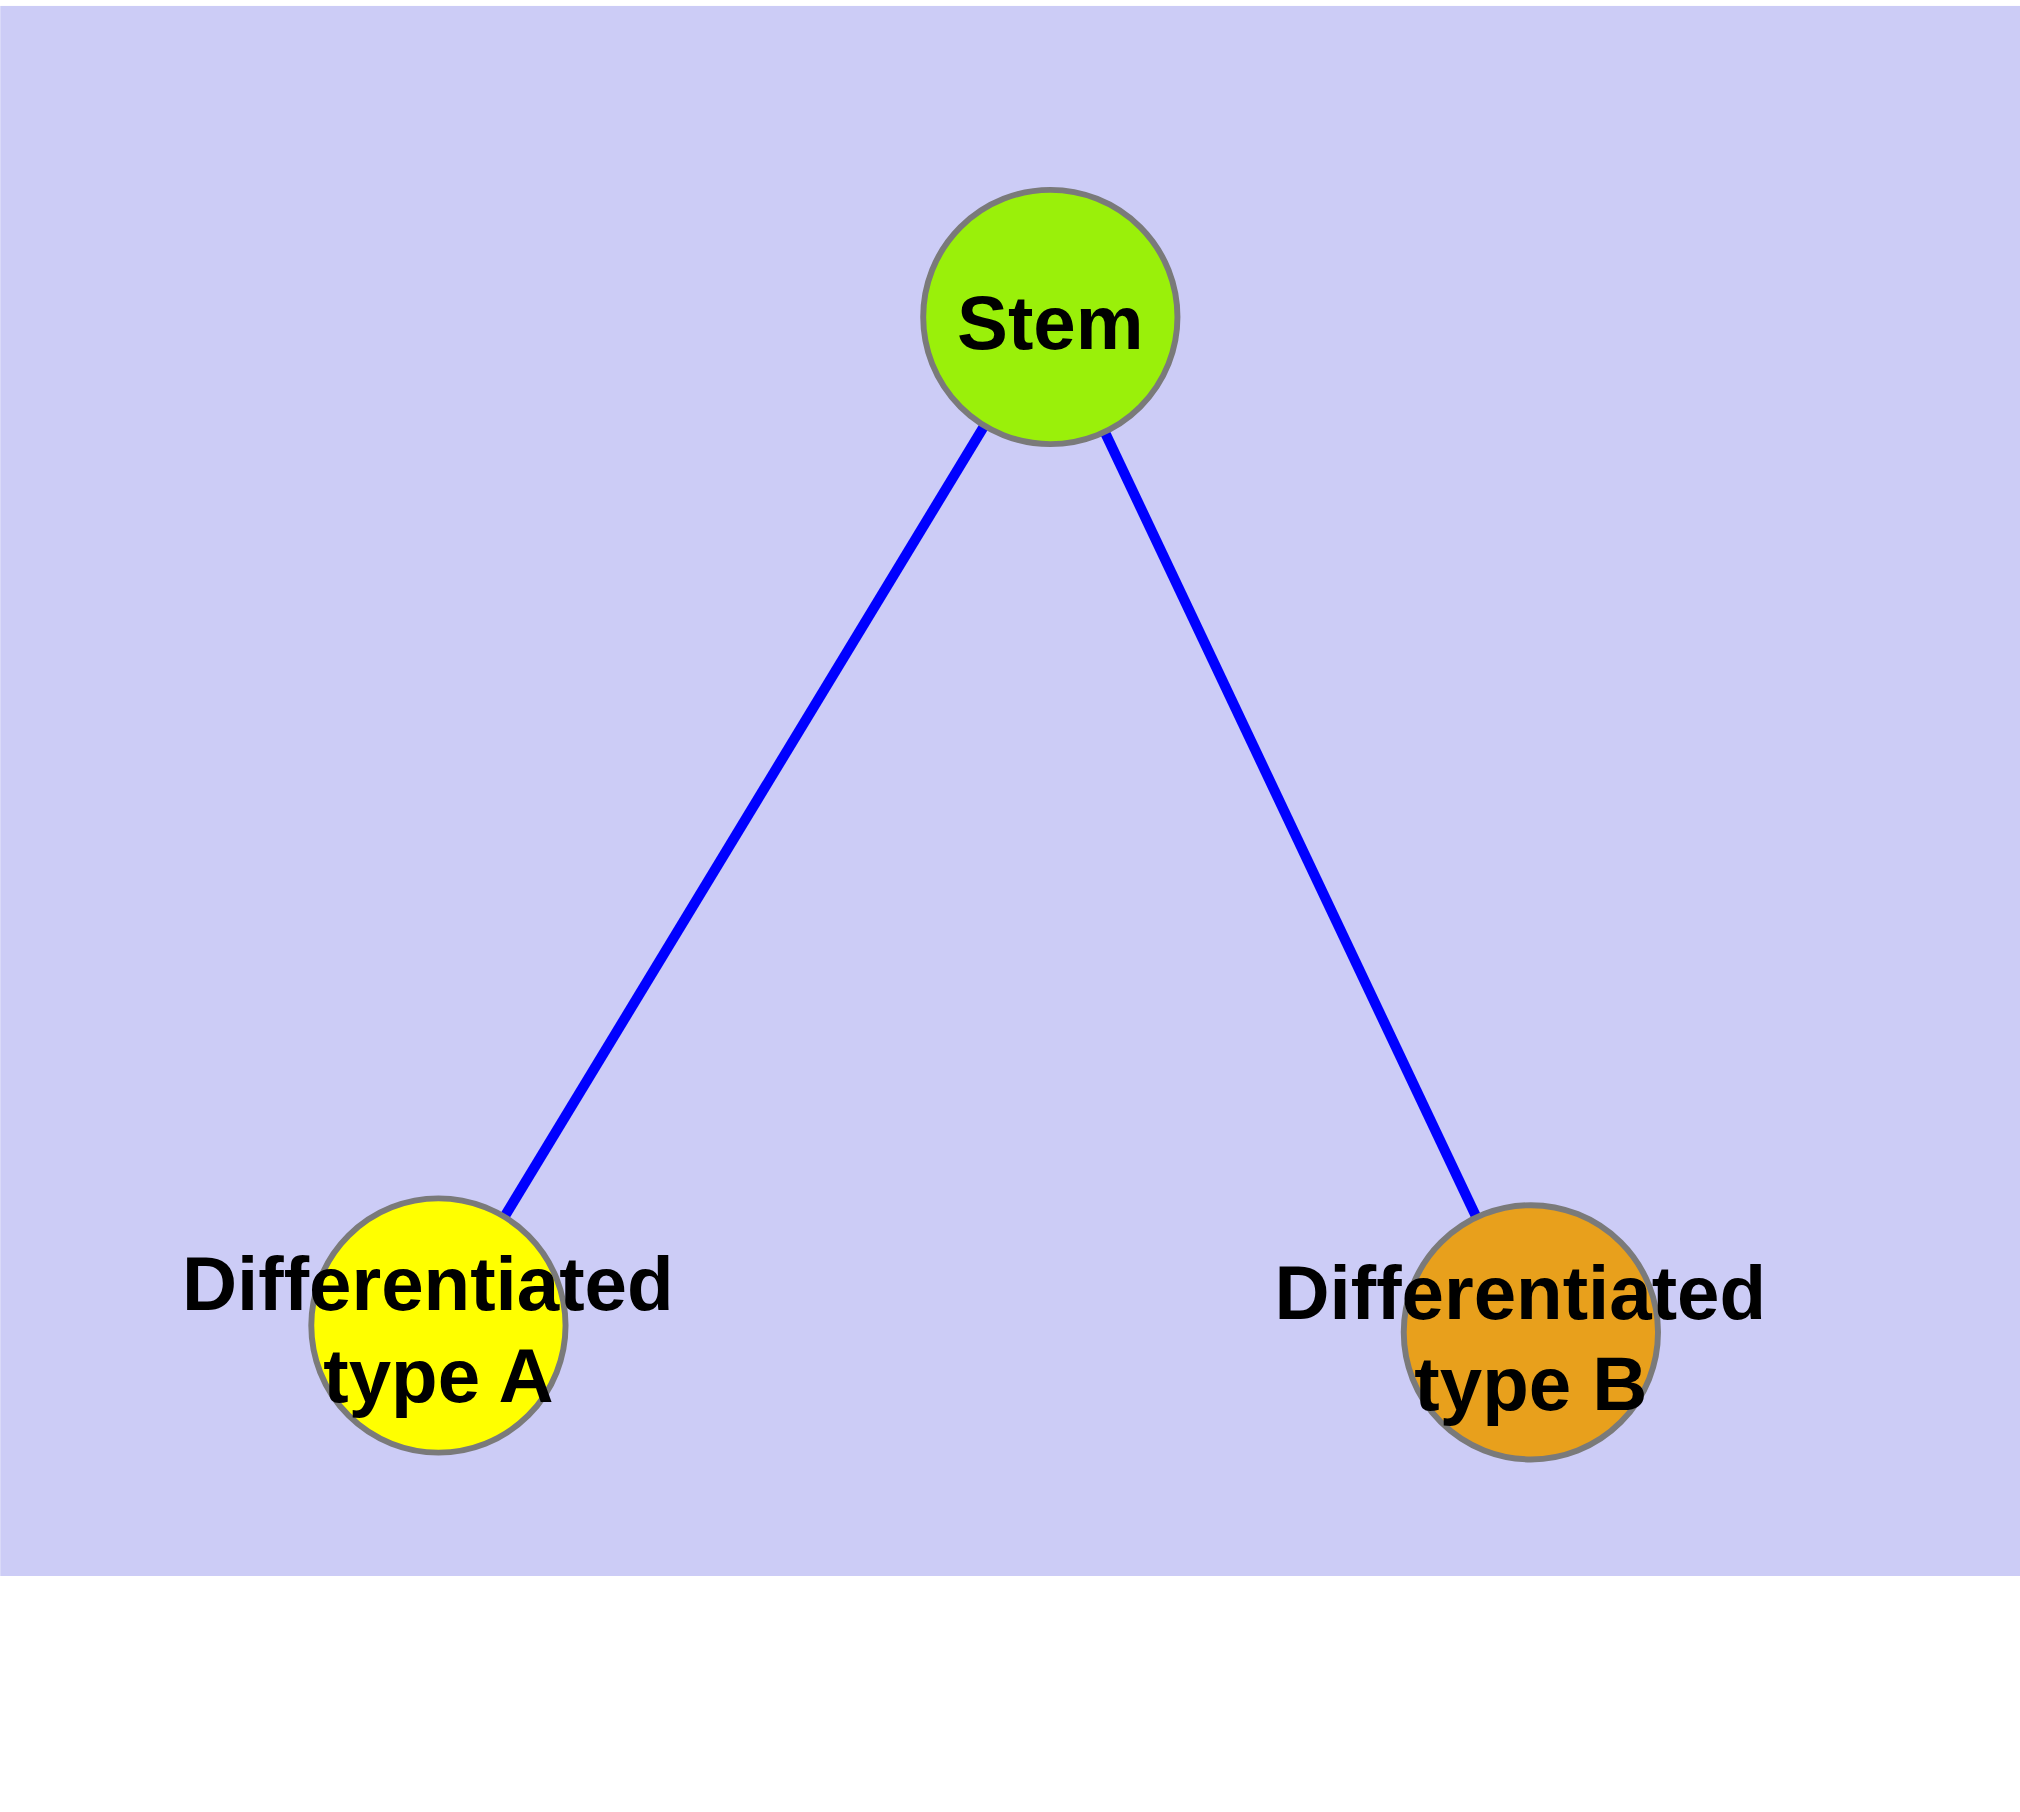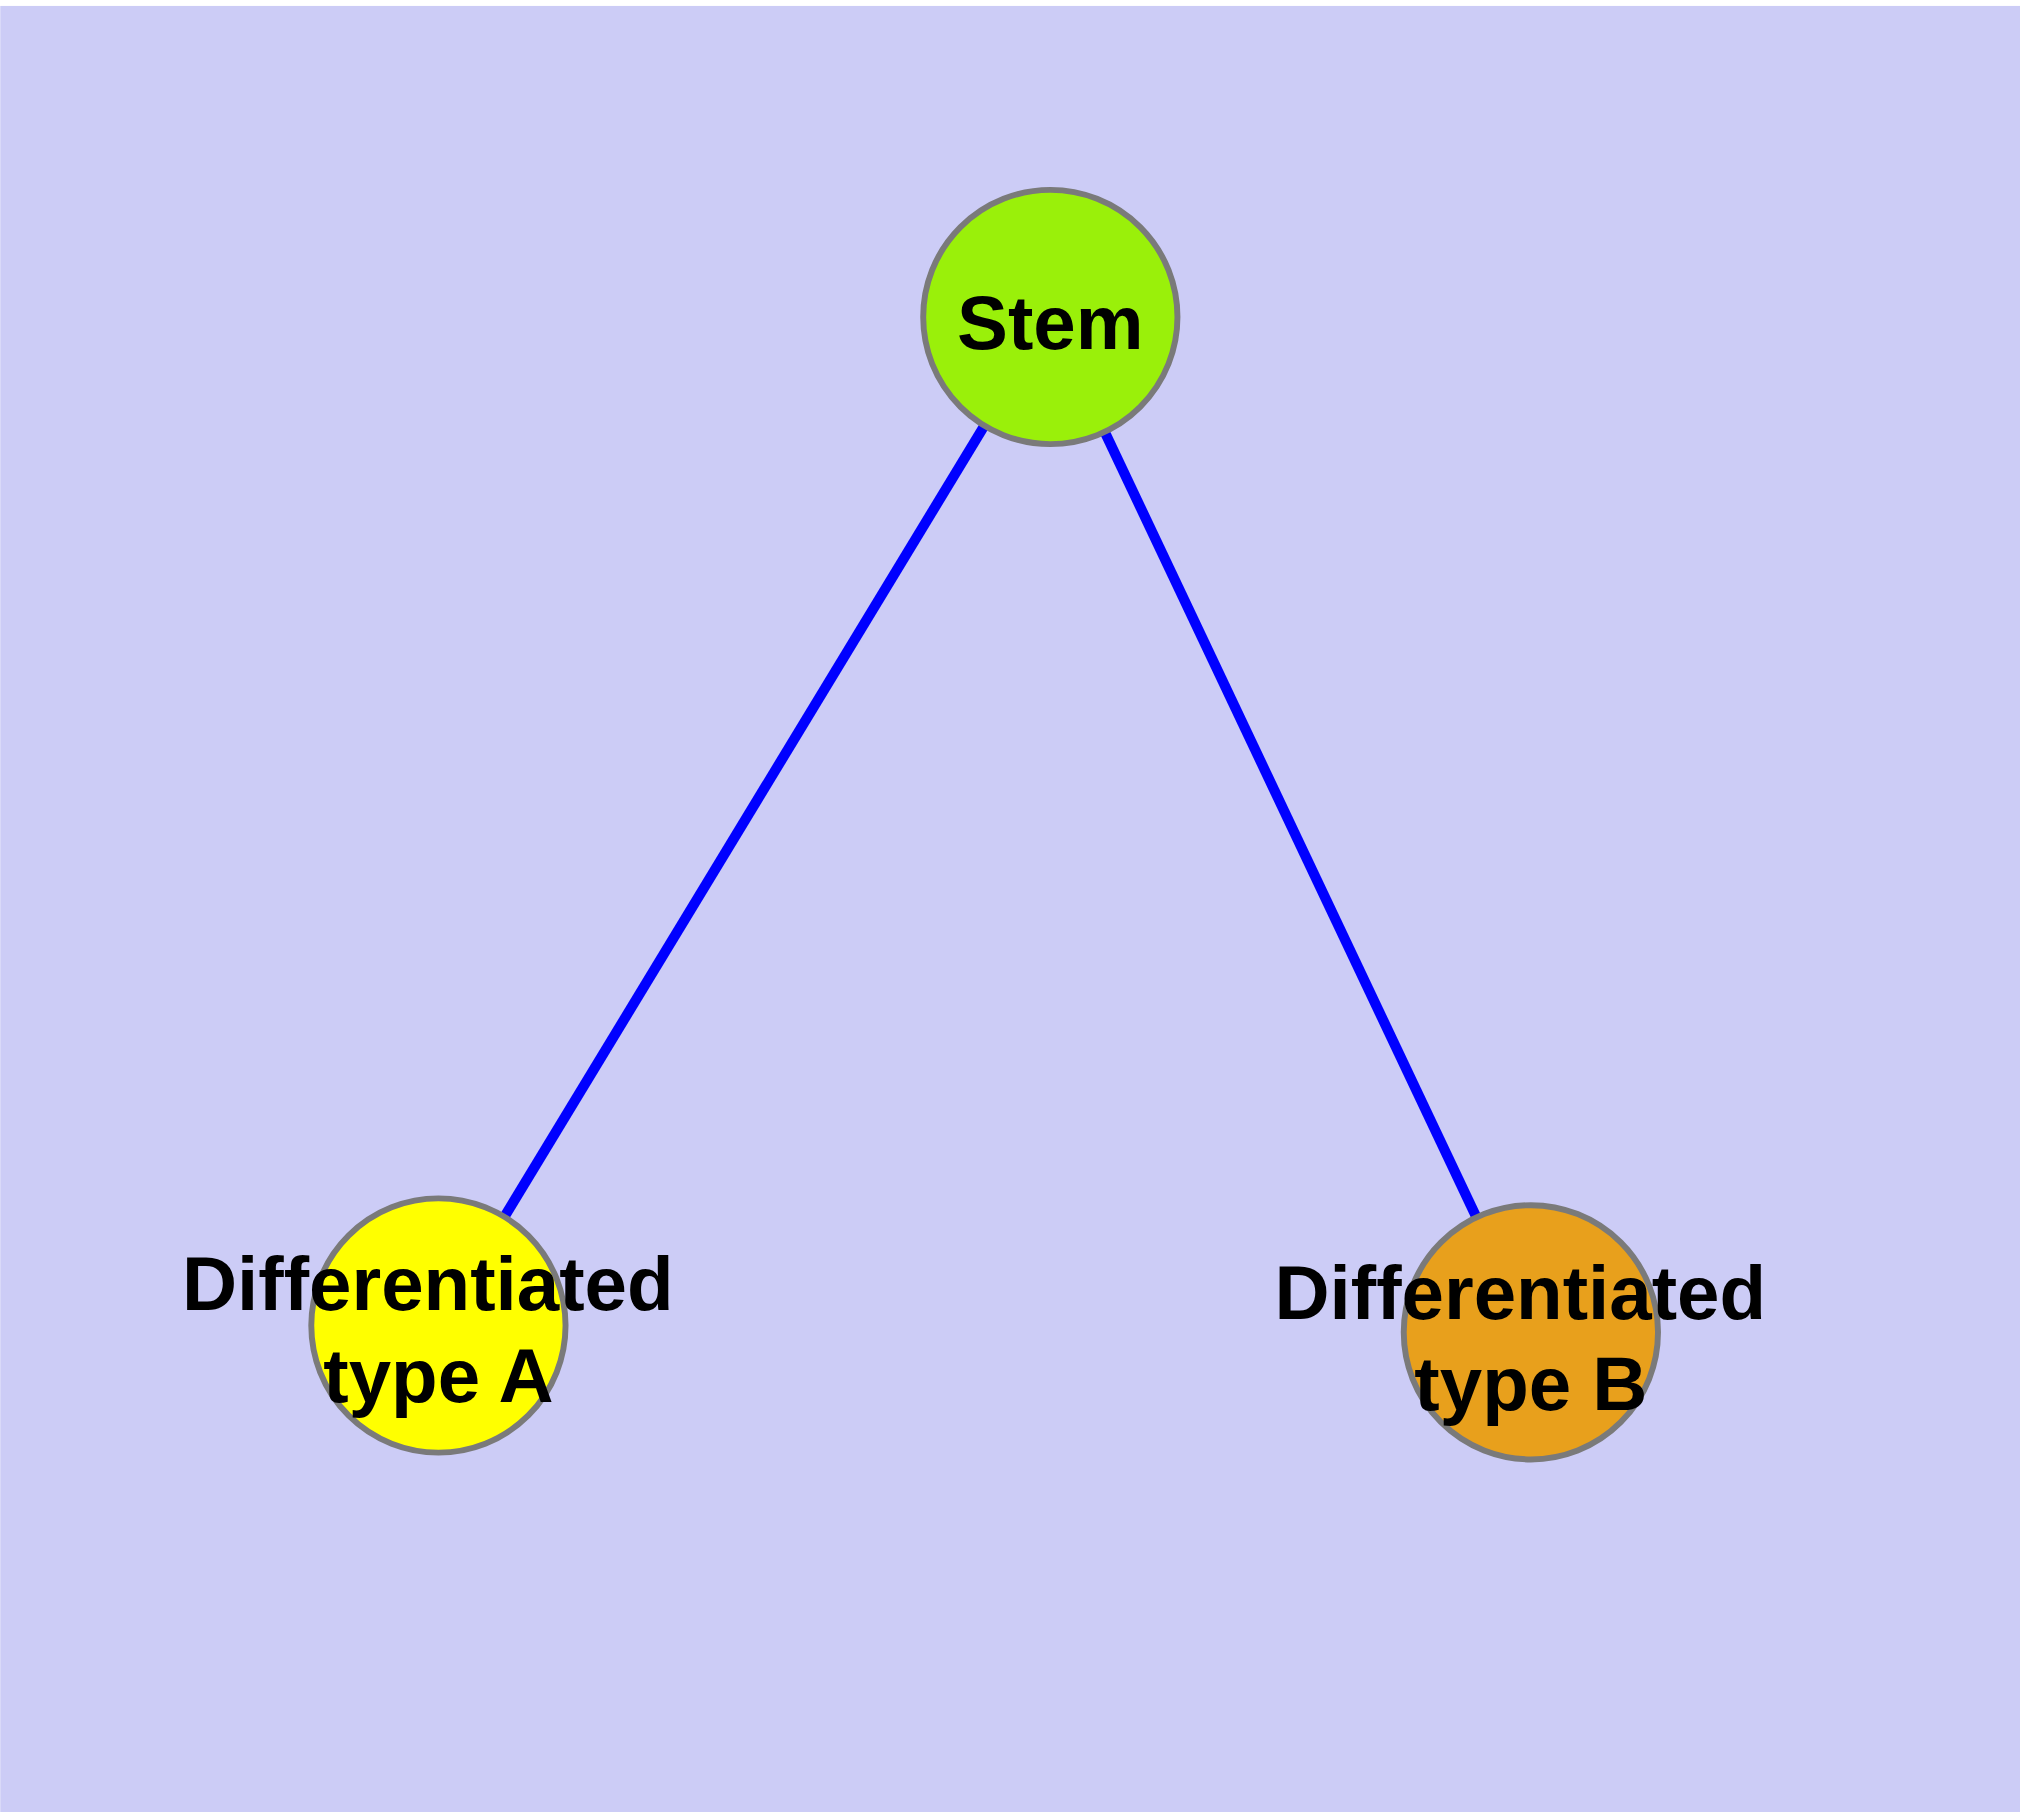--- a/index.html
+++ b/index.html
@@ -2,21 +2,21 @@
 <html style="font-size:13.6px"><head>
 <meta charset="utf-8">
 <style>
   html, body {
     margin: 0;
     padding: 0;
     background: #FFFFFF;
   }
   .canvas-wrap {
     width: 2021px;
-    height: 1812px;
+    height: 1576px;
     overflow: hidden;
   }
   svg {
     display: block;
     width: 2021px;
     height: 1812px;
   }
   .edge {
     stroke-width: 12;
     fill: none;

